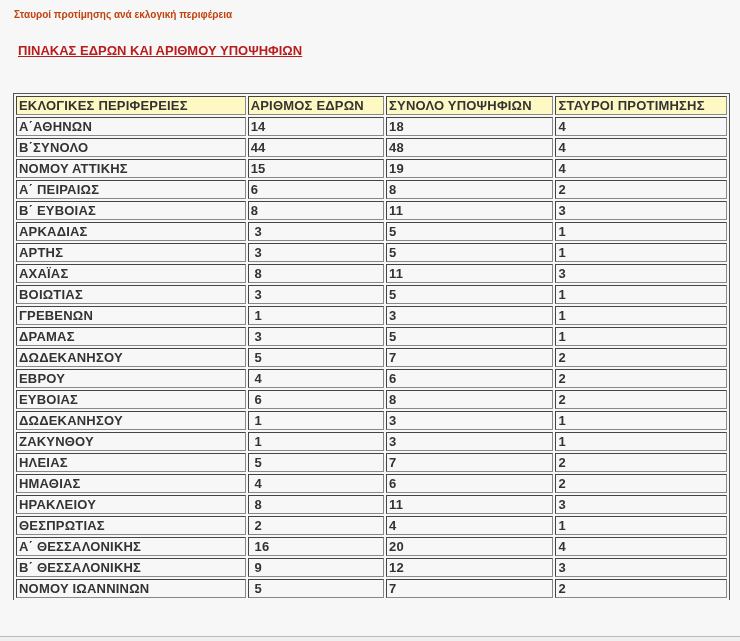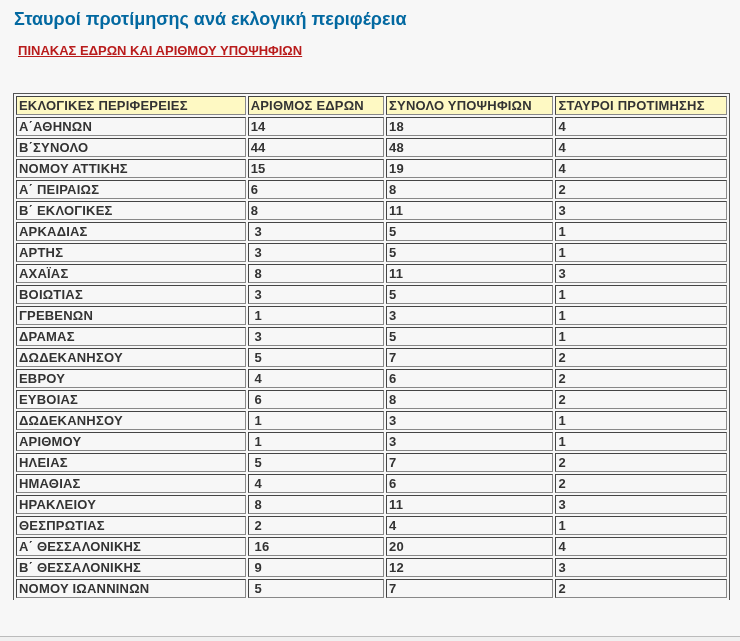--- a/index.html
+++ b/index.html
@@ -14,23 +14,23 @@
       font-family: "Liberation Sans", sans-serif;
       font-size: 13px;
       font-weight: bold;
       color: #333333;
       position: relative;
     }
     .page-title {
       position: absolute;
       left: 14px;
       top: 9px;
-      font-size: 18px;
-      font-weight: bold;
-      color: #0369a1;
+      font-size: 10px;
+      font-weight: bold;
+      color: #c2410c;
       margin: 0;
     }
     .table-title {
       position: absolute;
       left: 18px;
       top: 43px;
       font-size: 13px;
       font-weight: bold;
       text-decoration: underline;
       color: #b91c1c;
@@ -126,21 +126,21 @@
           <td>19</td>
           <td>4</td>
         </tr>
         <tr>
           <td>Α΄ ΠΕΙΡΑΙΩΣ</td>
           <td>6</td>
           <td>8</td>
           <td>2</td>
         </tr>
         <tr>
-          <td>Β΄ ΕΚΛΟΓΙΚΕΣ</td>
+          <td>Β΄ ΕΥΒΟΙΑΣ</td>
           <td>8</td>
           <td>11</td>
           <td>3</td>
         </tr>
         <tr>
           <td>ΑΡΚΑΔΙΑΣ</td>
           <td>&nbsp;3</td>
           <td>5</td>
           <td>1</td>
         </tr>
@@ -192,21 +192,21 @@
           <td>8</td>
           <td>2</td>
         </tr>
         <tr>
           <td>ΔΩΔΕΚΑΝΗΣΟΥ</td>
           <td>&nbsp;1</td>
           <td>3</td>
           <td>1</td>
         </tr>
         <tr>
-          <td>ΑΡΙΘΜΟΥ</td>
+          <td>ΖΑΚΥΝΘΟΥ</td>
           <td>&nbsp;1</td>
           <td>3</td>
           <td>1</td>
         </tr>
         <tr>
           <td>ΗΛΕΙΑΣ</td>
           <td>&nbsp;5</td>
           <td>7</td>
           <td>2</td>
         </tr>

